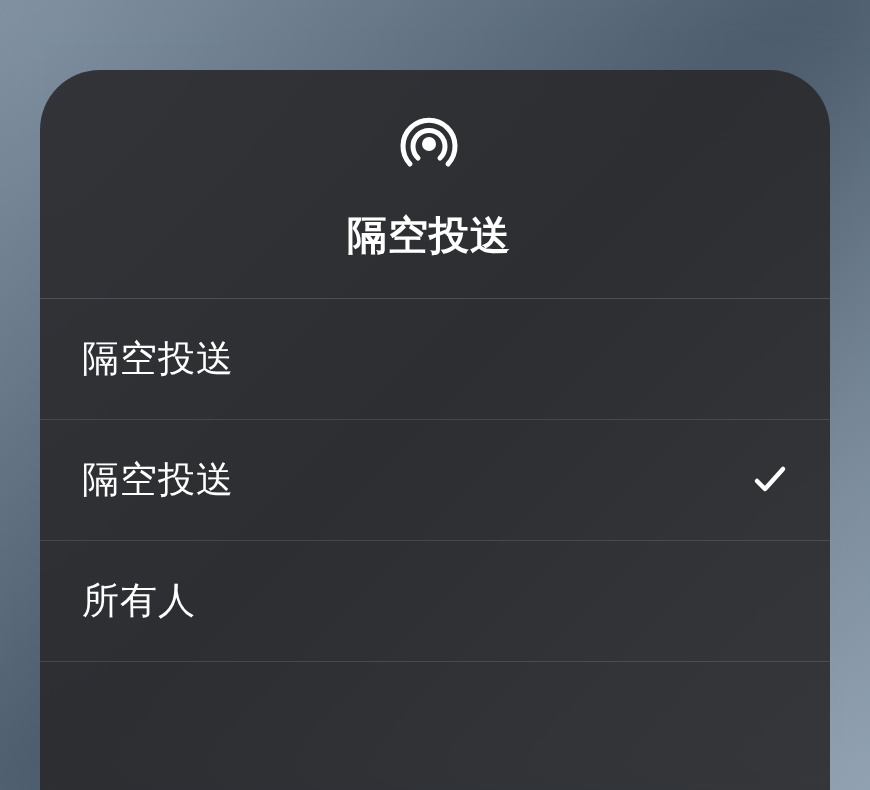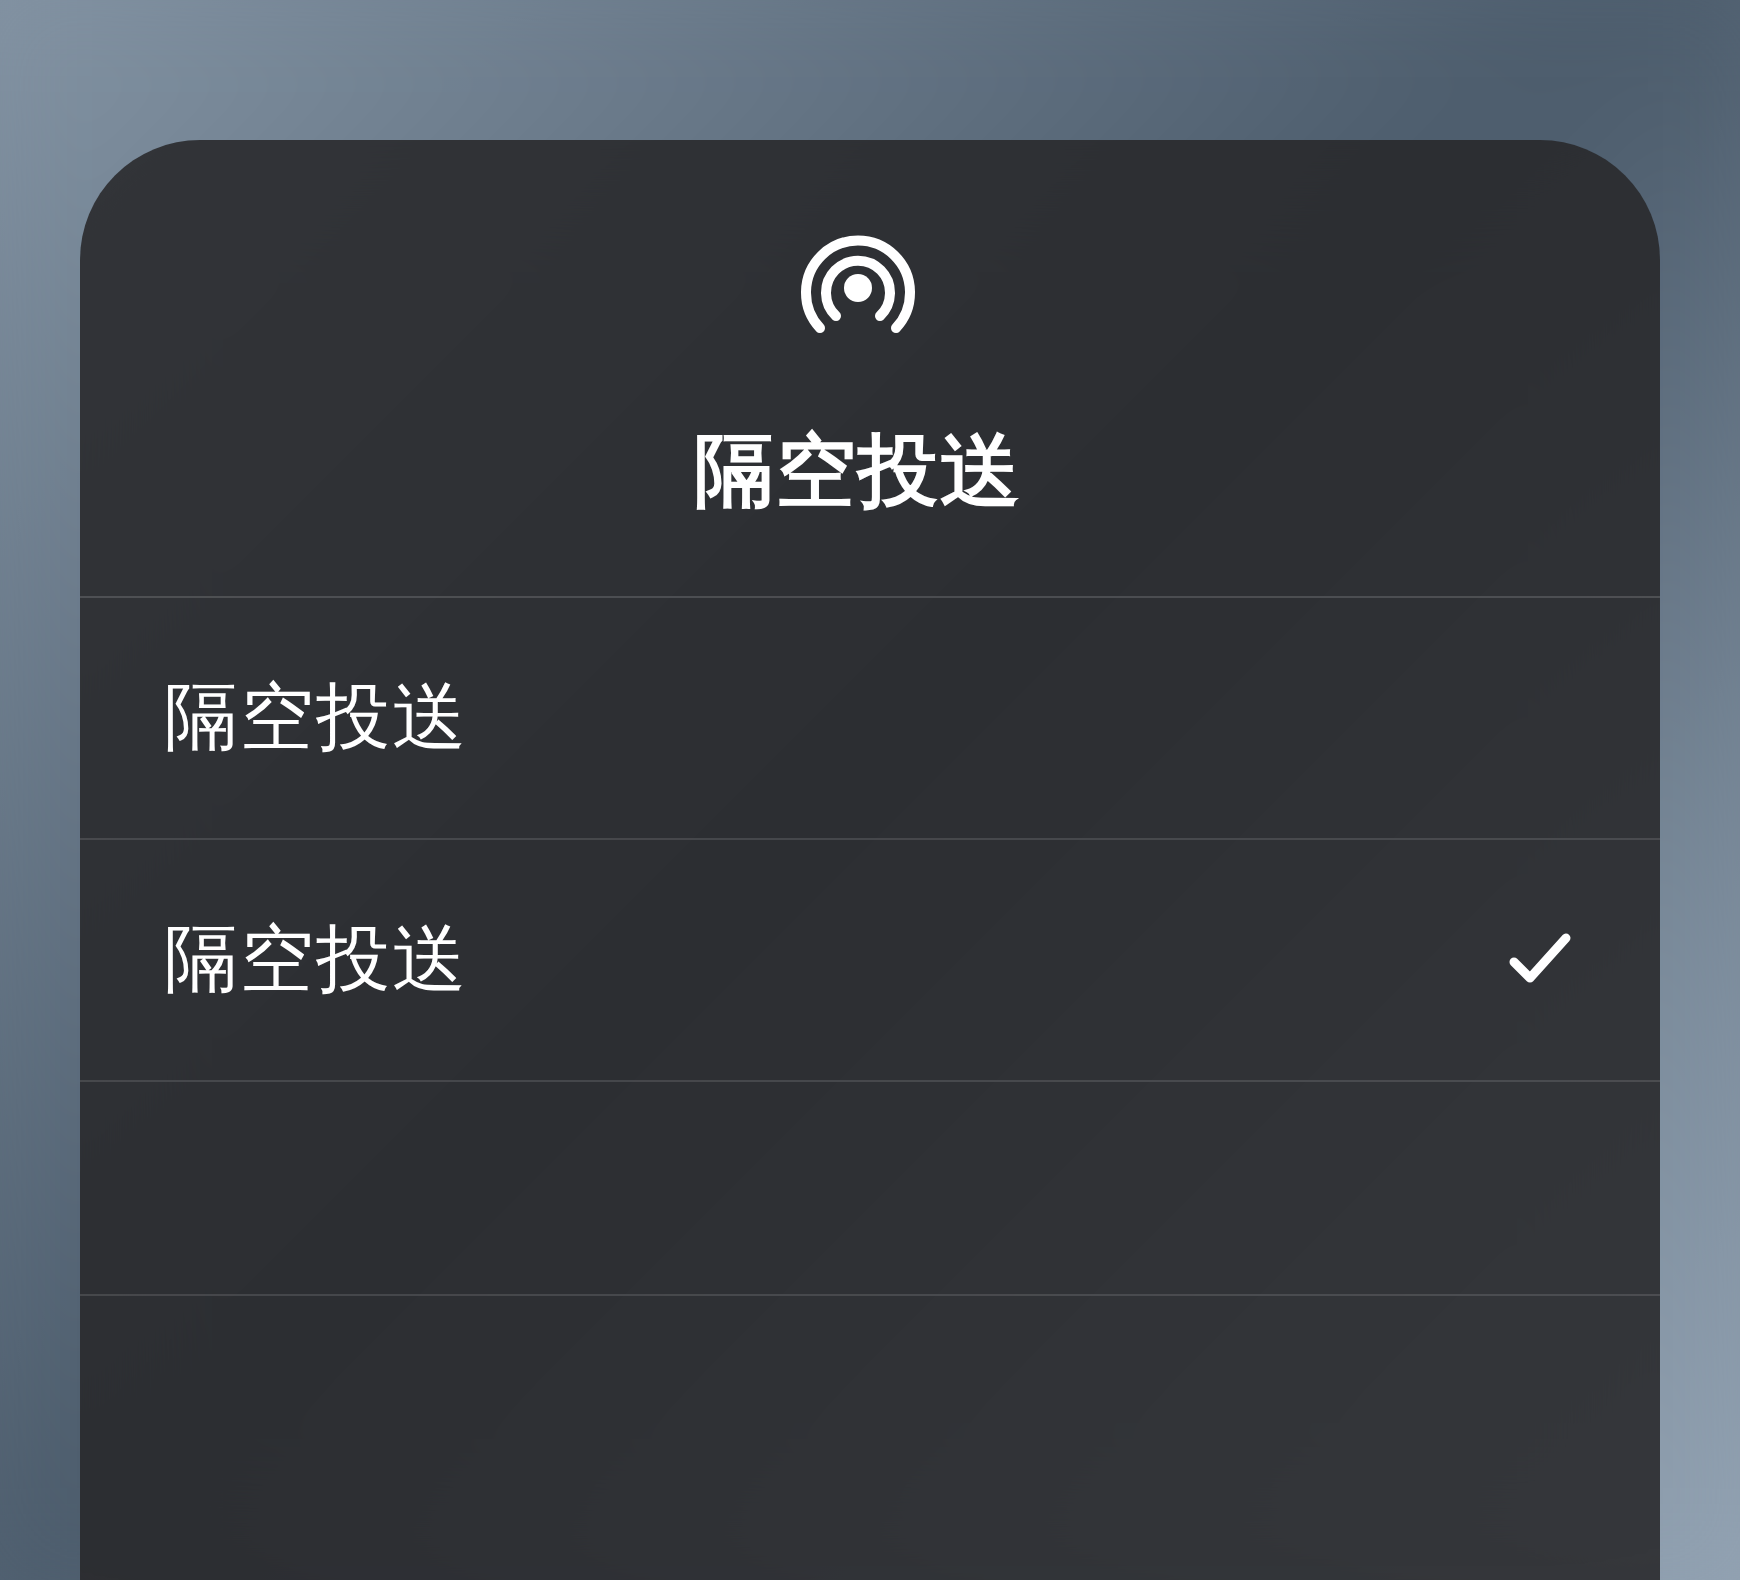--- a/index.html
+++ b/index.html
@@ -117,16 +117,17 @@
     </div>
     <div class="option-row">
       <span class="option-label">隔空投送</span>
       <span class="checkmark">
           <svg width="34" height="34" viewBox="0 0 34 34">
             <path d="M 4 18 L 12 26 L 30 6" stroke="#ffffff" stroke-width="4.5" fill="none" stroke-linecap="round" stroke-linejoin="round"></path>
           </svg>
         </span>
     </div>
     <div class="option-row">
+      <span class="option-label">所有人</span>
       <span class="checkmark"></span>
     </div>
   </div>
 </div>
 
 </body></html>

